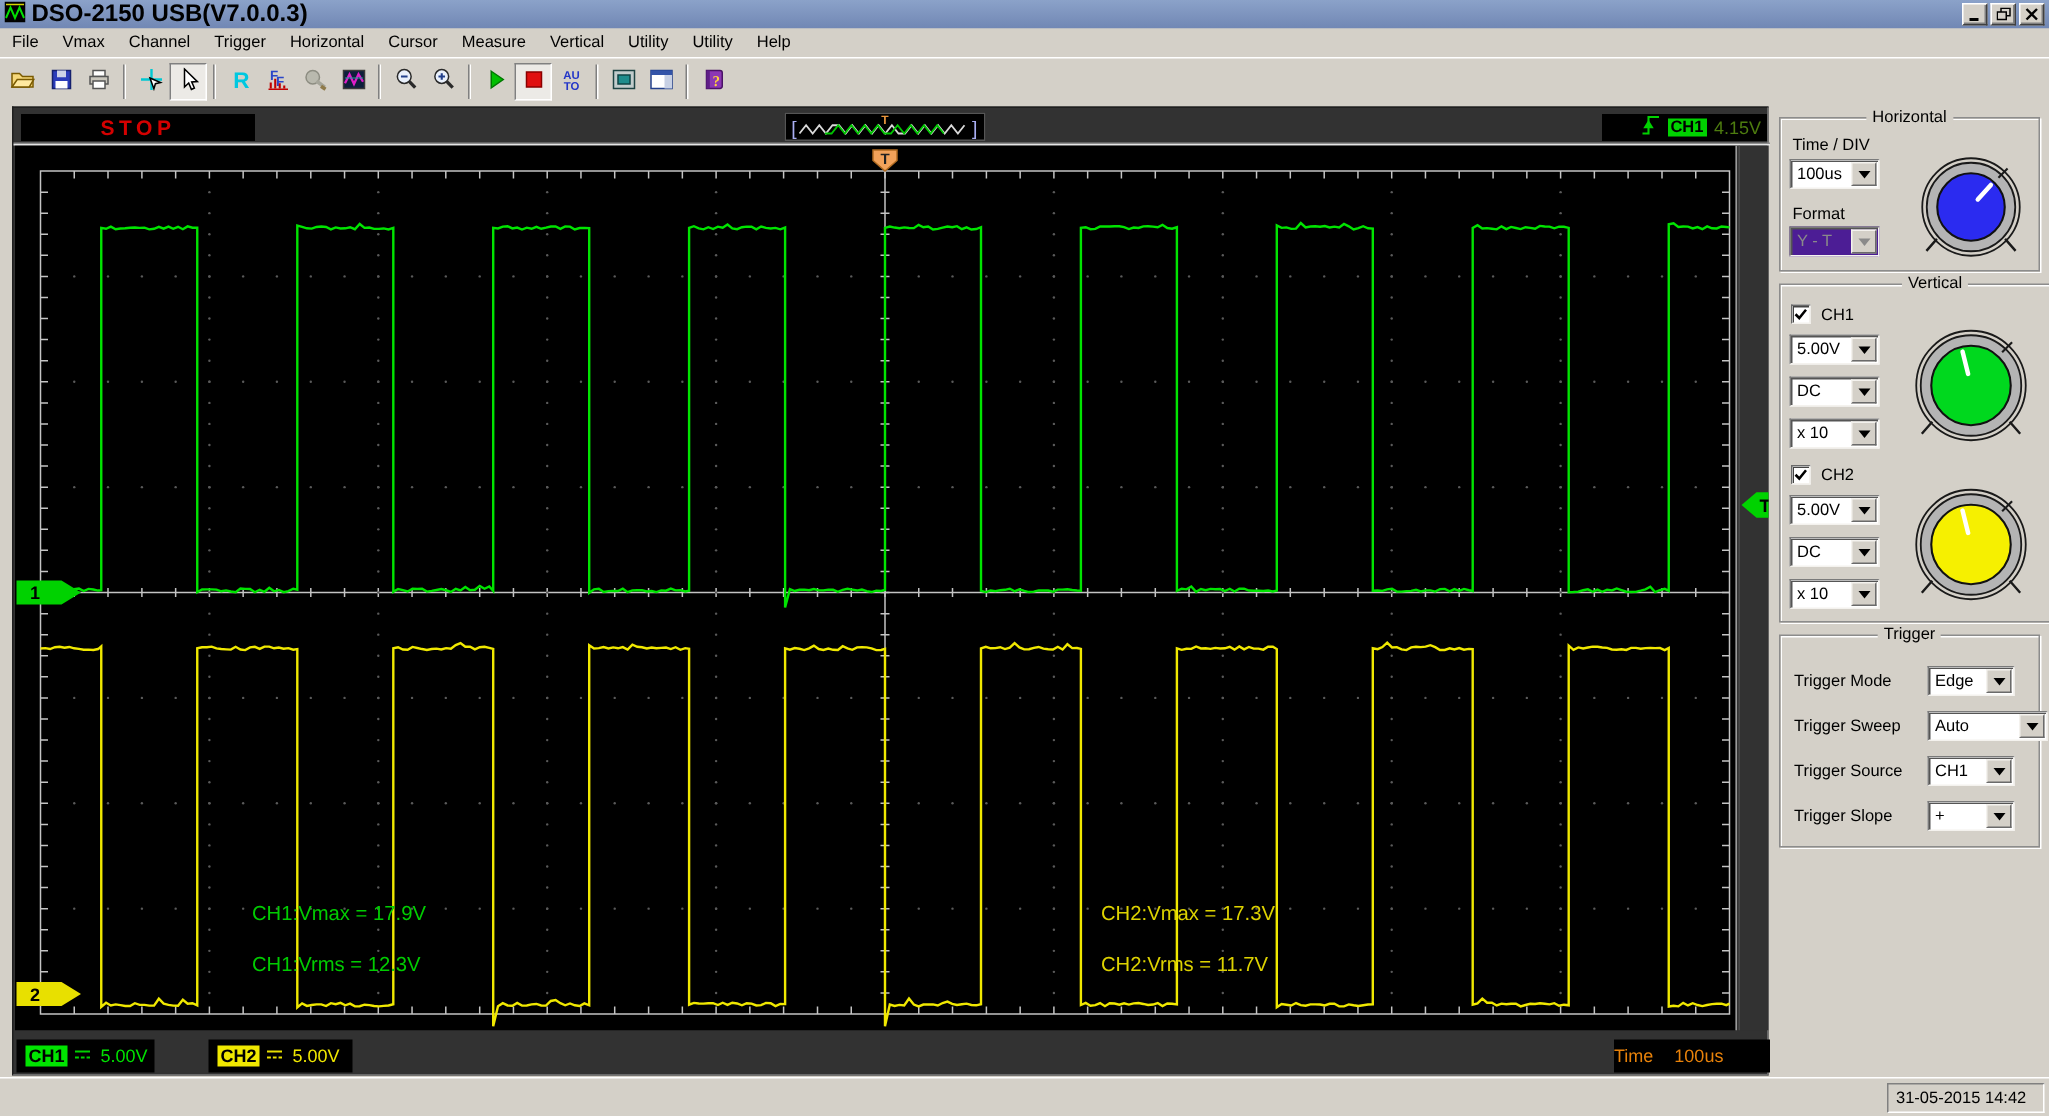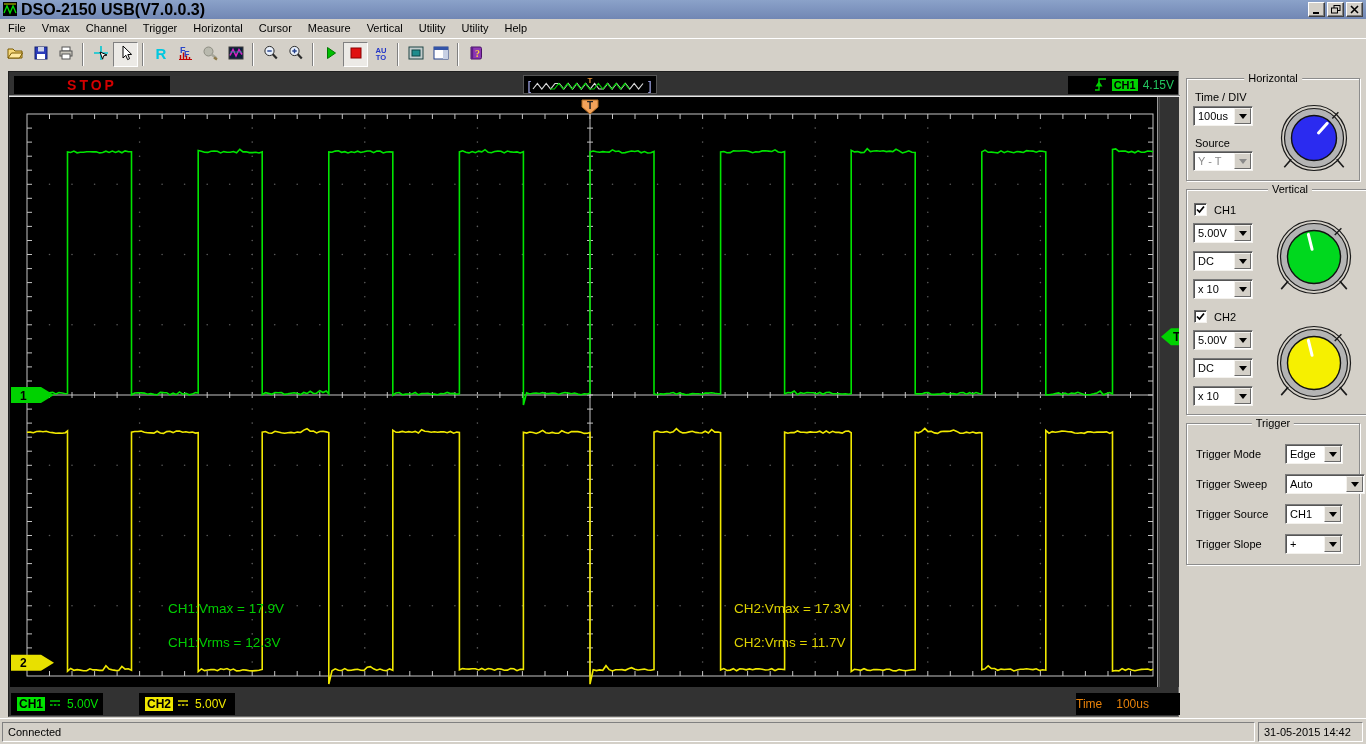--- a/index.html
+++ b/index.html
@@ -24,38 +24,38 @@
   .tbtn.pressed{background:#eceae6;border:1px solid;border-color:#808080 #fff #fff #808080;}
   .tsep{width:2px;height:23px;margin:0 4px;border-left:1px solid #808080;border-right:1px solid #fff;}
   
   #scope{left:8px;top:71px;width:1171px;height:646px;background:#323232;
     border:1px solid;border-color:#1f1f1f #6a6a6a #6a6a6a #1f1f1f;}
   #stopbox{left:5px;top:4px;width:156px;height:18px;background:#000;display:flex;align-items:center;justify-content:center;}
   #stopbox span{color:#d40000;font-size:14px;font-weight:bold;letter-spacing:3px;}
   #preview{left:514px;top:3px;width:134px;height:19px;background:#000;border:1px solid #555;}
   #trigbox{left:1059px;top:4px;width:110px;height:18px;background:#000;display:flex;align-items:center;justify-content:flex-end;padding-right:4px;}
   #trigbox .src{background:#00d200;color:#000;font-size:11px;font-weight:bold;padding:0 2px;margin:0 5px;}
-  #trigbox .lvl{color:#22c55e;font-size:12px;}
+  #trigbox .lvl{color:#4d7c0f;font-size:12px;}
   #groove{left:0px;top:23px;width:1171px;height:2px;border-top:1px solid #8f8f8f;border-bottom:1px solid #e6e6e6;}
   #chstrip{left:0px;top:619px;width:1171px;height:27px;}
   .chbox{position:absolute;top:2px;height:22px;background:#000;display:flex;align-items:center;padding:0 6px;}
   .chtag{font-size:12px;font-weight:bold;padding:0 2px;}
   .chval{font-size:12px;margin-left:6px;}
   #timebox{position:absolute;top:2px;height:22px;background:#000;display:flex;align-items:center;color:#e8820a;font-size:12px;}
   
   #panel{left:1180px;top:69px;width:186px;height:649px;background:#d4d0c8;}
   .group{position:absolute;border:1px solid #8c8c8c;box-shadow:1px 1px 0 #fff,inset 1px 1px 0 #fff;}
   .legend{position:absolute;top:-7px;left:50%;transform:translateX(-50%);background:#d4d0c8;padding:0 4px;white-space:nowrap;}
   .lbl{position:absolute;white-space:nowrap;text-align:center;}
   .combo{position:absolute;width:60px;height:20px;background:#fff;border:1px solid;
     border-color:#7a7a7a #f4f2ee #f4f2ee #7a7a7a;box-shadow:inset 1px 1px 0 #555;}
   .combo .val{position:absolute;left:4px;top:3px;font-size:11px;}
   .combo .drop{position:absolute;right:1px;top:1px;bottom:1px;width:17px;background:#d4d0c8;
     border:1px solid;border-color:#f4f2ee #6a6a6a #6a6a6a #f4f2ee;display:flex;align-items:center;justify-content:center;}
-  .combo.disabled{background:#ffffff;}
+  .combo.disabled{background:#4c1d95;}
   .combo.disabled .val{color:#8a8a8a;}
   .tri{width:0;height:0;border:4px solid transparent;border-top:5px solid #000;margin-top:4px;}
   .combo.disabled .tri{border-top-color:#8a8a8a;}
   .checkbox{position:absolute;width:13px;height:13px;background:#fff;border:1px solid;
     border-color:#6a6a6a #f4f2ee #f4f2ee #6a6a6a;box-shadow:inset 1px 1px 0 #444;}
   
   #statusbar{left:0;top:718px;width:1366px;height:26px;background:#d4d0c8;border-top:1px solid #fff;}
   .spanel{position:absolute;top:3px;height:20px;border:1px solid;border-color:#808080 #fff #fff #808080;
     padding:3px 5px;font-size:11px;white-space:nowrap;}
 </style>
@@ -918,21 +918,21 @@
 
     <div class="group" style="left:6px;top:9px;width:174px;height:103px">
       <span class="legend">Horizontal</span>
       <span class="lbl" style="left:8px;top:12px">Time / DIV</span>
       <div class="combo" style="left:6px;top:27px">
         <span class="val">100us</span>
           <span class="drop">
             <span class="tri"></span>
           </span>
       </div>
-      <span class="lbl" style="left:8px;top:58px">Source</span>
+      <span class="lbl" style="left:8px;top:58px">Format</span>
       <div class="combo disabled" style="left:6px;top:72px">
         <span class="val">Y - T</span>
           <span class="drop">
             <span class="tri"></span>
           </span>
       </div>
       <div class="abs" style="left:92px;top:24px" id="knob-blue"><svg width="70" height="70">
             <path d="M12.285 56.239999999999995 l-7 8 M57.715 56.239999999999995 l7 8" stroke="#1a1a1a" stroke-width="1.6" fill="none"></path>
             <circle cx="35" cy="35" r="32.5" fill="none" stroke="#1a1a1a" stroke-width="1.2"></circle>
             <circle cx="35" cy="35" r="29.5" fill="#b4b4b4" stroke="#1a1a1a" stroke-width="1.2"></circle>
@@ -1037,17 +1037,16 @@
         <div class="combo" style="left: 98px; top: 110px; width: 58px;">
           <span class="val">+</span>
           <span class="drop">
             <span class="tri"></span>
           </span>
         </div>
       </div>
   </div>
 
   <div id="statusbar" class="abs">
-    <div class="spanel" style="left:2px;width:1253px">Connected</div>
     <div class="spanel" style="left:1258px;width:105px">31-05-2015 14:42</div>
   </div>
 
 </div>
 
 </body></html>

